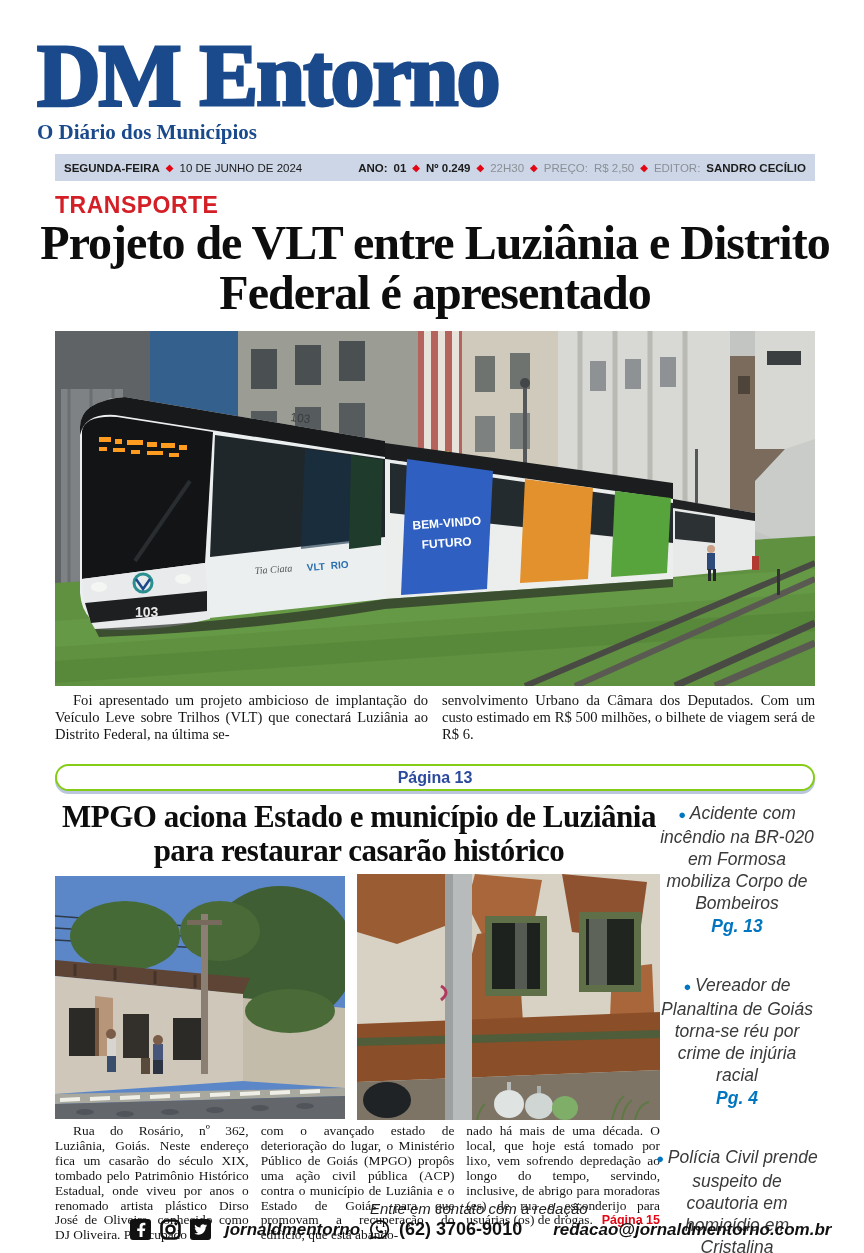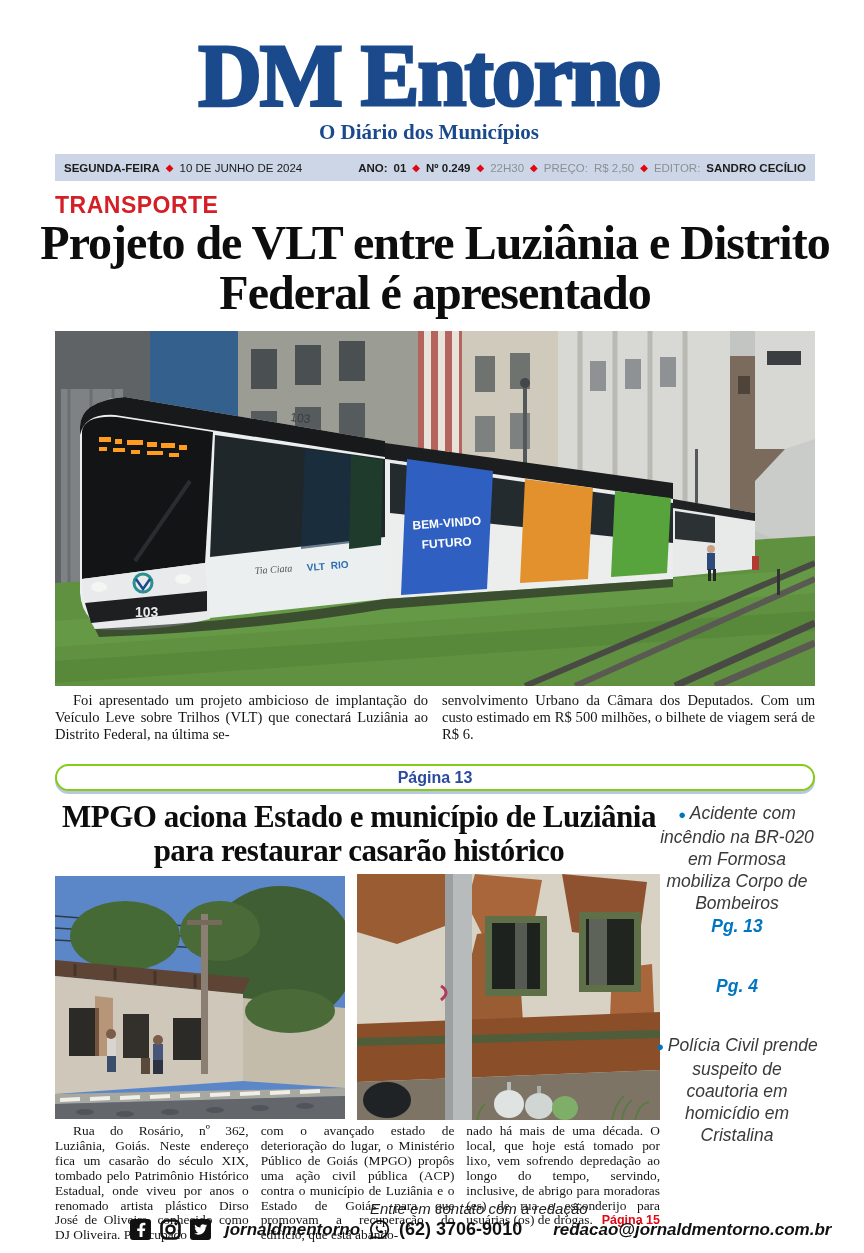--- a/index.html
+++ b/index.html
@@ -2,21 +2,21 @@
 <html><head>
 <meta charset="utf-8">
 <style>
   * { margin:0; padding:0; box-sizing:border-box; }
   html,body { background:#ffffff; }
   .page {
     position:relative; width:864px; height:1253px; background:#fff;
     font-family:"Liberation Serif", serif; overflow:hidden;
   }
   
-  .masthead { position:absolute; left:49px; top:28px; width:760px; text-align:center; }
+  .masthead { position:absolute; left:37px; top:28px; width:760px; }
   .logo {
     font-family:"Liberation Serif", serif; font-weight:700; color:#1a4a8c;
     font-size:88px; line-height:96px; letter-spacing:-2px;
     -webkit-text-stroke:3px #1a4a8c;
   }
   .logo-sub {
     font-family:"Liberation Serif", serif; font-weight:700; color:#1a4a8c;
     font-size:21px; margin-top:-4px;
   }
   
@@ -373,20 +373,21 @@
       <span class="pageref-red">Página 15</span>
     </div>
   </div>
 
   <div class="sidebar">
     <div class="sb-item">
       <div class="sb-text"><span class="bullet-dot">● </span><span>Acidente com incêndio na BR-020 em Formosa mobiliza Corpo de Bombeiros</span></div>
       <div class="sb-page">Pg. 13</div>
     </div>
     <div class="sb-item">
+      <div class="sb-text"><span class="bullet-dot">● </span><span>Vereador de Planaltina de Goiás torna-se réu por crime de injúria racial</span></div>
       <div class="sb-page">Pg. 4</div>
     </div>
     <div class="sb-item">
       <div class="sb-text"><span class="bullet-dot">● </span><span>Polícia Civil prende suspeito de coautoria em homicídio em Cristalina</span></div>
 
     </div>
   </div>
 
   <div class="contact-heading">Entre em contato com a redação</div>
 

